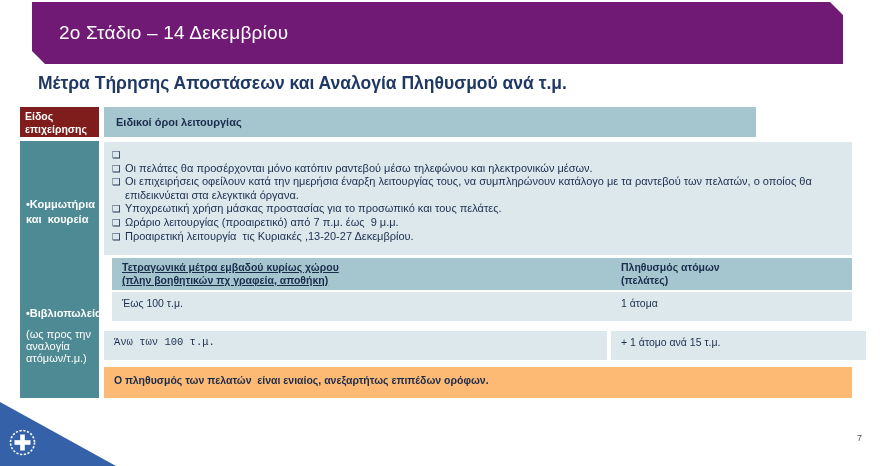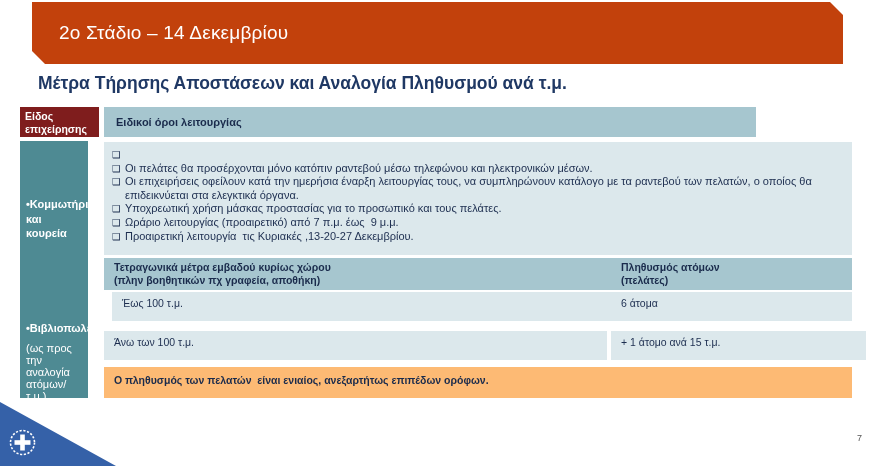--- a/index.html
+++ b/index.html
@@ -4,21 +4,21 @@
 <style>
   html,body{margin:0;padding:0;background:#e8e8e8;}
   .slide{
     position:relative;width:880px;height:466px;background:#ffffff;
     overflow:hidden;font-family:"Liberation Sans",sans-serif;
     box-shadow:0 0 4px rgba(0,0,0,.3);
   }
   
   .banner{
     position:absolute;left:32px;top:2px;width:811px;height:62px;
-    background:#c2410c;
+    background:#701a75;
     clip-path:polygon(0 0,calc(100% - 13px) 0,100% 13px,100% 100%,13px 100%,0 calc(100% - 13px));
     display:flex;align-items:center;
   }
   .banner-text{color:#ffffff;font-size:19px;padding-left:27px;letter-spacing:.2px;}
   
   .slide-title{
     position:absolute;left:38px;top:73px;font-size:17.5px;font-weight:bold;color:#1f3864;
   }
   
   .tbl{position:absolute;left:20px;top:107px;width:832px;height:291px;}
@@ -26,43 +26,43 @@
   .h-left{
     left:0;top:0;width:79px;height:30px;background:#7f1d1d;color:#ffffff;
     font-size:10.5px;font-weight:bold;line-height:12.5px;padding:3px 5px;
   }
   .h-right{
     left:84px;top:0;width:652px;height:30px;background:#a6c6cf;
     display:flex;align-items:center;padding-left:12px;
     font-size:11px;font-weight:bold;color:#1a2b4c;
   }
   .body-left{
-    left:0;top:34px;width:68px;height:257px;background:#4e8a93;color:#ffffff;
+    left:0;top:34px;width:79px;height:257px;background:#4e8a93;color:#ffffff;
     font-size:11px;padding:0 6px;
   }
   .bt-item1{margin-top:56px;font-weight:bold;line-height:14.5px;white-space:pre-wrap;}
   .bt-item2{margin-top:80px;font-weight:bold;line-height:14.5px;}
   .bt-note{margin-top:7px;line-height:12px;}
   .bullets{
     left:84px;top:35px;width:748px;height:113px;background:#dce8ec;
     padding:6px 8px;font-size:11px;color:#1c2d4f;
   }
   .b-row{display:flex;line-height:13.6px;}
   .b-glyph{flex:none;width:13px;font-size:9.5px;line-height:13.6px;}
   .b-text{white-space:pre-wrap;}
   .sh{
     background:#a6c6cf;font-size:10.5px;font-weight:bold;color:#1a2b4c;
     line-height:13px;padding:3px 10px;
   }
-  .sh-area{left:84px;top:151px;width:561px;height:32px;}
+  .sh-area{left:92px;top:151px;width:561px;height:32px;text-decoration:underline;}
   .sh-pop{left:591px;top:151px;width:241px;height:32px;}
   .row-light{background:#dce8ec;font-size:10.5px;color:#1c2d4f;padding:5px 10px;}
   .r1-area{left:92px;top:185px;width:503px;height:29px;}
   .r1-pop{left:591px;top:185px;width:241px;height:29px;}
-  .r2-area{left:84px;top:224px;width:503px;height:29px;}
+  .r2-area{left:84px;top:224px;width:503px;height:29px;font-family:Liberation Mono, monospace;}
   .r2-pop{left:591px;top:224px;width:255px;height:29px;}
   .r3{left:84px;top:260px;width:748px;height:31px;background:#fdba74;
       font-size:10.5px;font-weight:bold;color:#1a2b4c;padding:7px 10px;white-space:pre-wrap;}
   
   .corner-triangle{
     position:absolute;left:0;bottom:0;width:116px;height:64px;background:#3561a8;
     clip-path:polygon(0 0,0 100%,100% 100%);
   }
   .emblem{position:absolute;left:9px;top:429px;width:27px;height:27px;}
   .page-num{position:absolute;left:857px;top:433px;font-size:9px;color:#555555;}
@@ -118,21 +118,21 @@
     <div class="cell sh sh-area">
       <div>Τετραγωνικά μέτρα εμβαδού κυρίως χώρου</div>
       <div>(πλην βοηθητικών πχ γραφεία, αποθήκη)</div>
     </div>
     <div class="cell sh sh-pop">
       <div>Πληθυσμός ατόμων</div>
       <div>(πελάτες)</div>
     </div>
 
     <div class="cell row-light r1-area">Έως 100 τ.μ.</div>
-    <div class="cell row-light r1-pop">6 άτομα</div>
+    <div class="cell row-light r1-pop">1 άτομα</div>
 
     <div class="cell row-light r2-area">Άνω των 100 τ.μ.</div>
     <div class="cell row-light r2-pop">+ 1 άτομο ανά 15 τ.μ.</div>
 
     <div class="cell r3">Ο πληθυσμός των πελατών  είναι ενιαίος, ανεξαρτήτως επιπέδων ορόφων.</div>
   </div>
 
   <div class="corner-triangle"></div>
 
   <svg class="emblem" viewBox="0 0 27 27">

